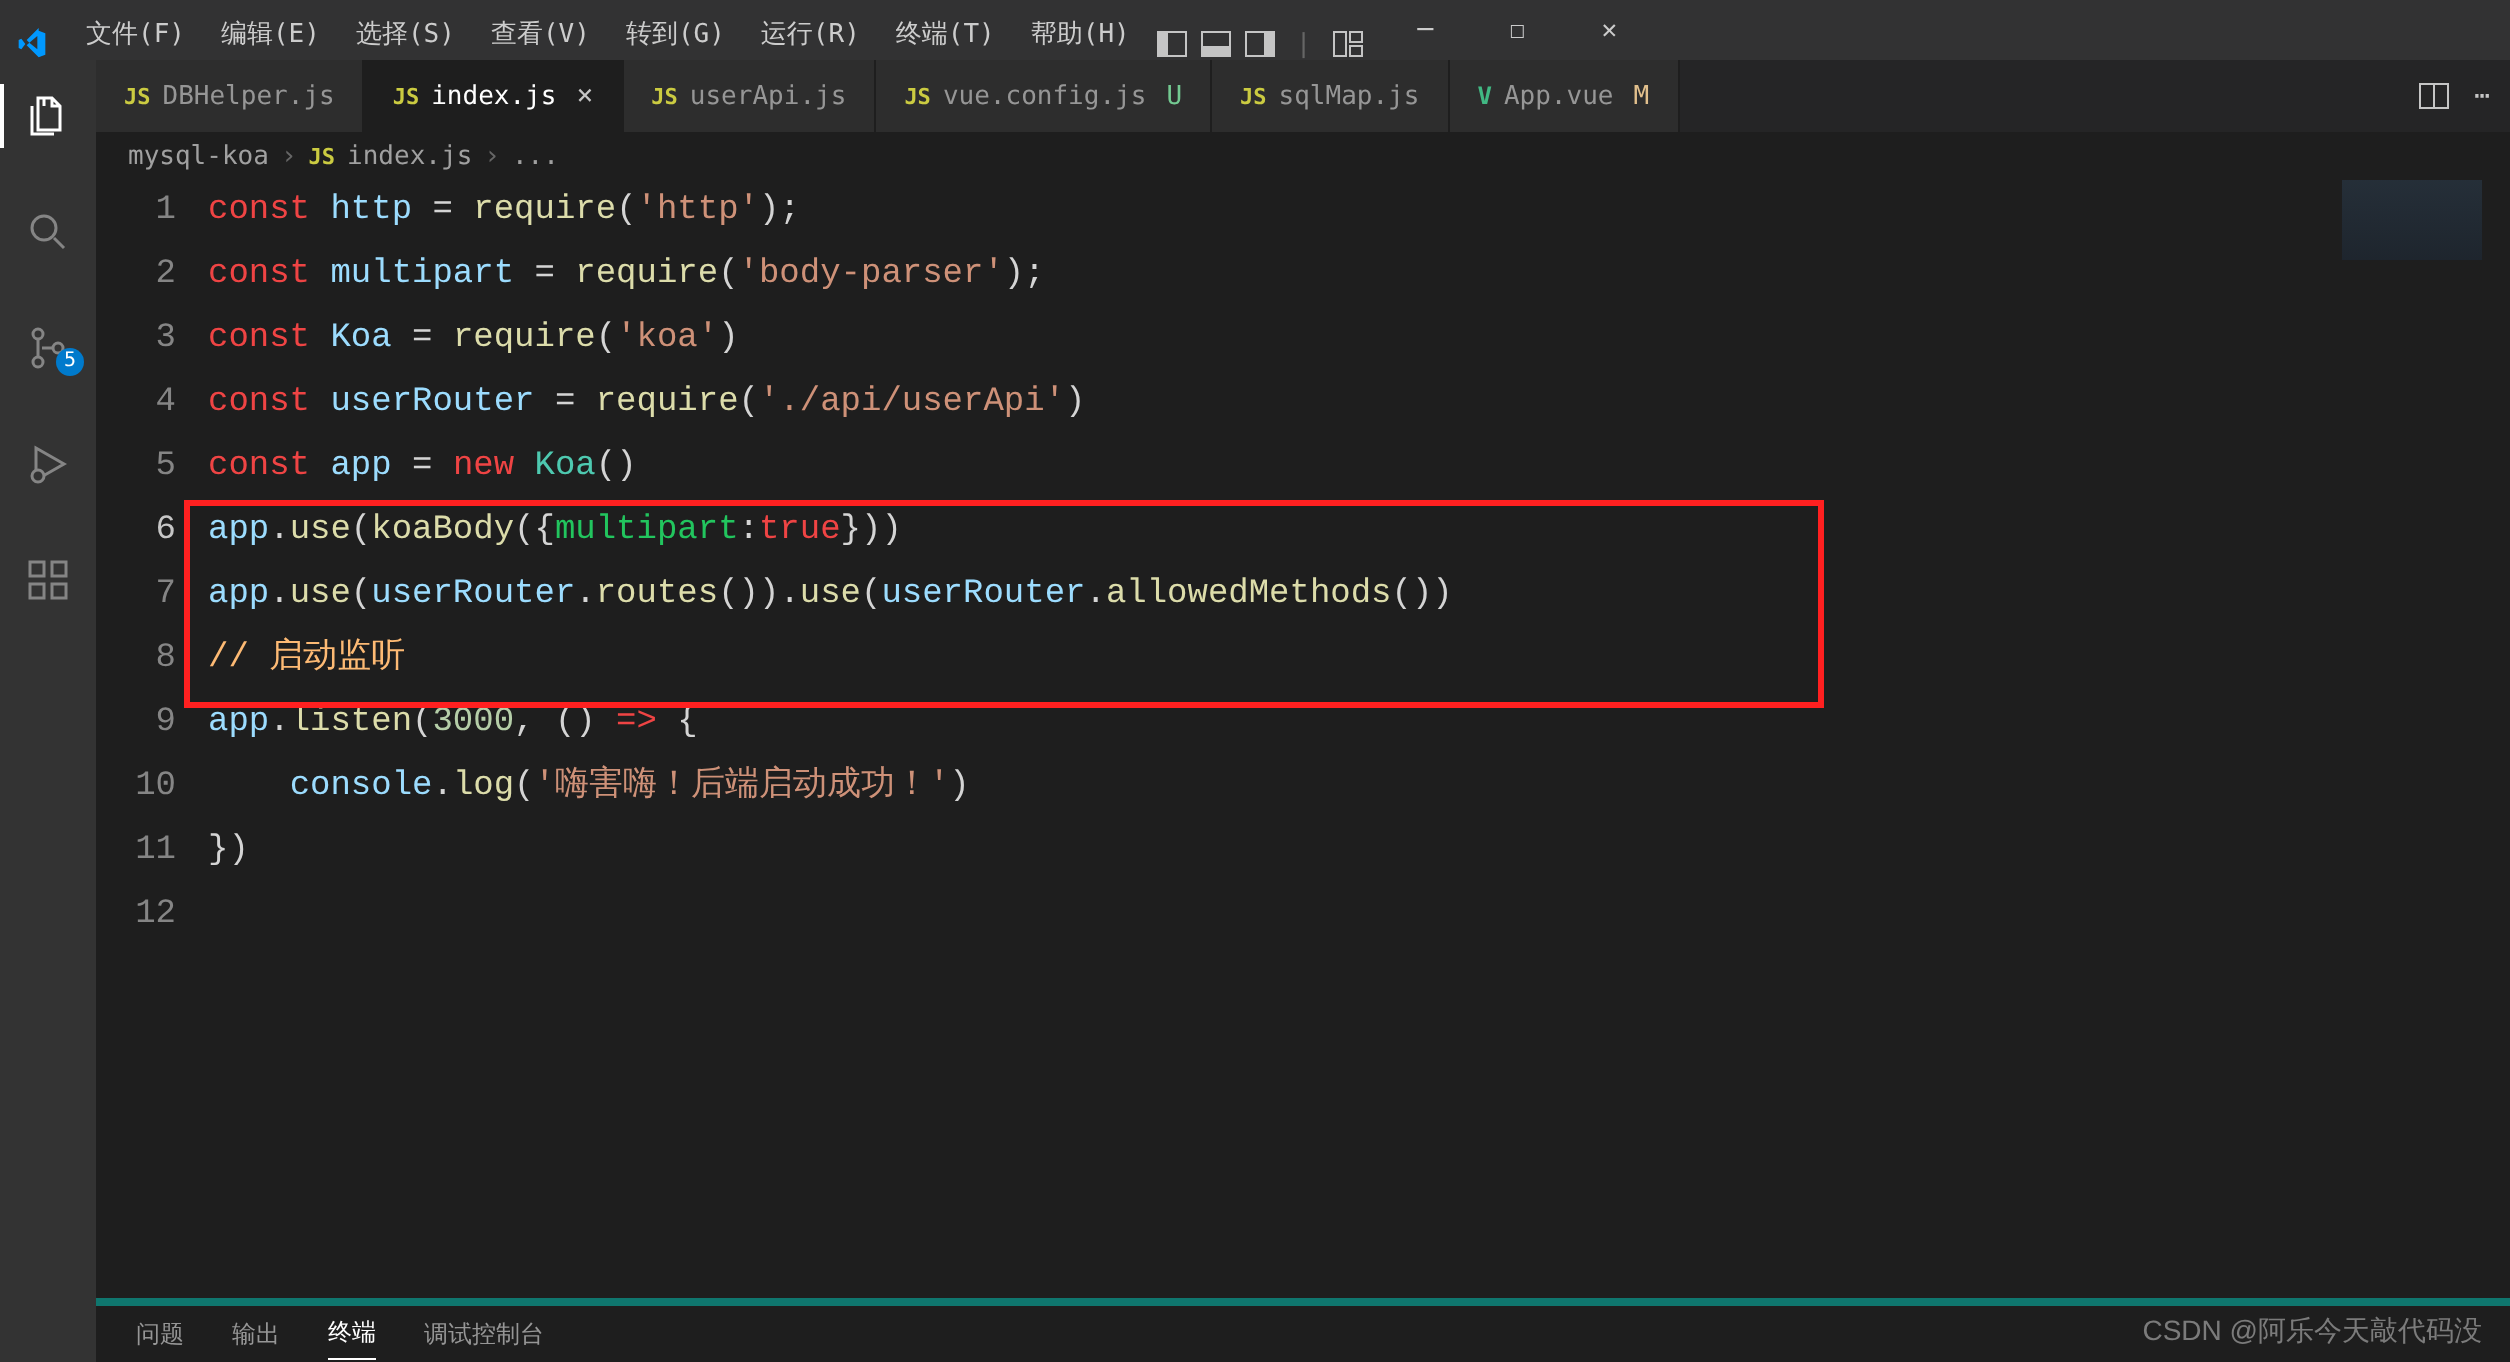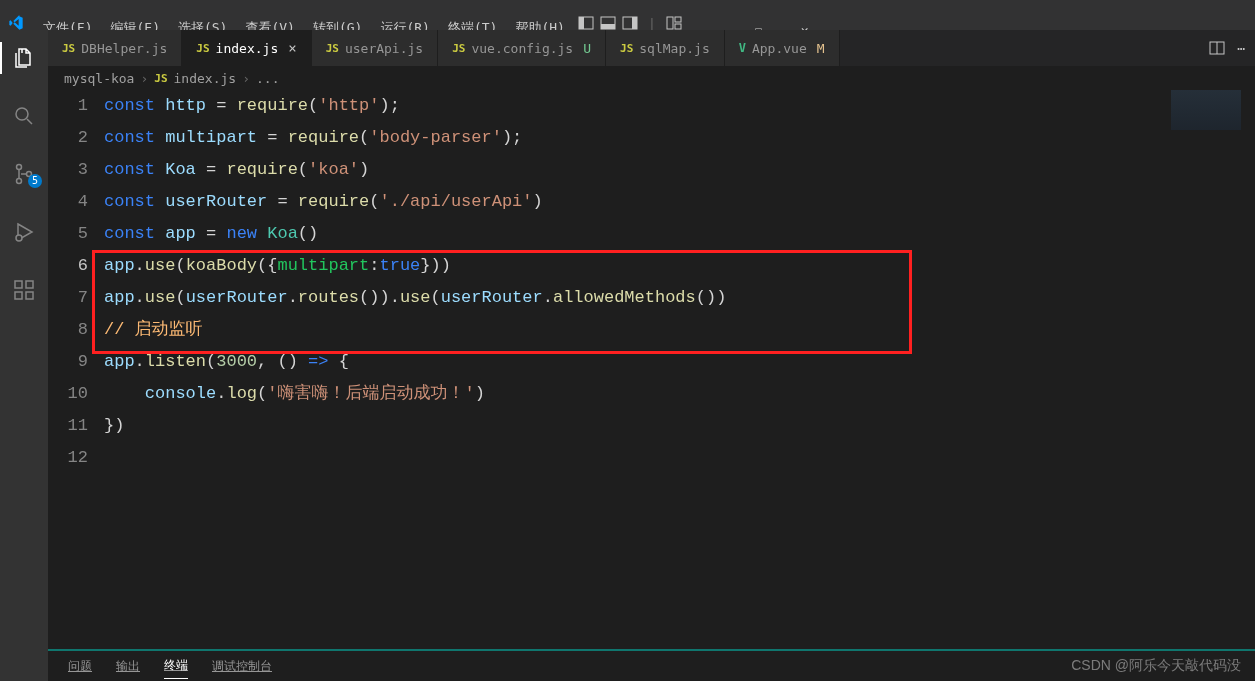--- a/index.html
+++ b/index.html
@@ -9,22 +9,22 @@
   font-family: 'Segoe UI', Consolas, monospace;
   font-size: 13px;
   color: #cccccc;
   overflow: hidden;
   position: relative;
 }
 .title-bar {
   height: 30px;
   background: #323233;
   display: flex;
-  align-items: flex-start;
-  padding: 15px 8px;
+  align-items: flex-end;
+  padding: 0 8px;
   gap: 4px;
 }
 .vscode-icon {
   width: 16px; height: 16px;
   margin-right: 6px;
 }
 .menu-items { display: flex; gap: 0; }
 .menu-item {
   padding: 4px 9px;
   color: #cccccc;
@@ -151,21 +151,21 @@
   user-select: none;
 }
 .gutter .ln { height: 32px; line-height: 32px; }
 .gutter .ln.cur { color: #c6c6c6; }
 .code {
   flex: 1;
   position: relative;
 }
 .line { height: 32px; line-height: 32px; white-space: pre; position: relative; }
 .line.cur { background: rgba(255,255,255,0.04); }
-.id { color: #3b82f6; }
+.id { color: #ef4444; }
 .fn { color: #dcdcaa; }
 .str { color: #ce9178; }
 .num { color: #b5cea8; }
 .pun { color: #d4d4d4; }
 .op { color: #d4d4d4; }
 .var { color: #9cdcfe; }
 .cls { color: #4ec9b0; }
 .cmt { color: #fdba74; }
 .prop { color: #22c55e; }
 .highlight-box {
@@ -179,29 +179,28 @@
 }
 .minimap {
   position: absolute;
   top: 60px; right: 14px;
   width: 70px; height: 40px;
   background: linear-gradient(#2a3a4a, #1e2a38);
   opacity: 0.6;
 }
 .panel-tabs {
   height: 32px;
-  border-top: 2px solid #0f766e;
+  border-top: 4px solid #0f766e;
   display: flex;
   align-items: center;
   padding: 0 20px;
   gap: 24px;
   color: #969696;
   font-size: 12px;
   background: #1e1e1e;
-  text-decoration: underline;
 }
 .panel-tab { cursor: pointer; padding: 4px 0; }
 .panel-tab.active { color: #fff; border-bottom: 1px solid #fff; }
 .watermark {
   position: absolute;
   bottom: 6px; right: 14px;
   color: rgba(200,200,200,0.55);
   font-size: 14px;
   font-family: sans-serif;
 }

